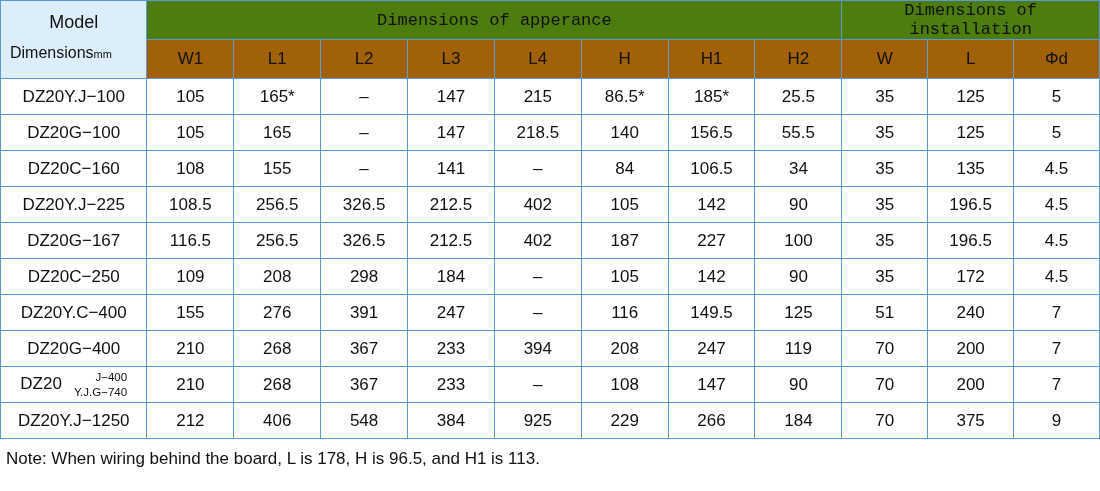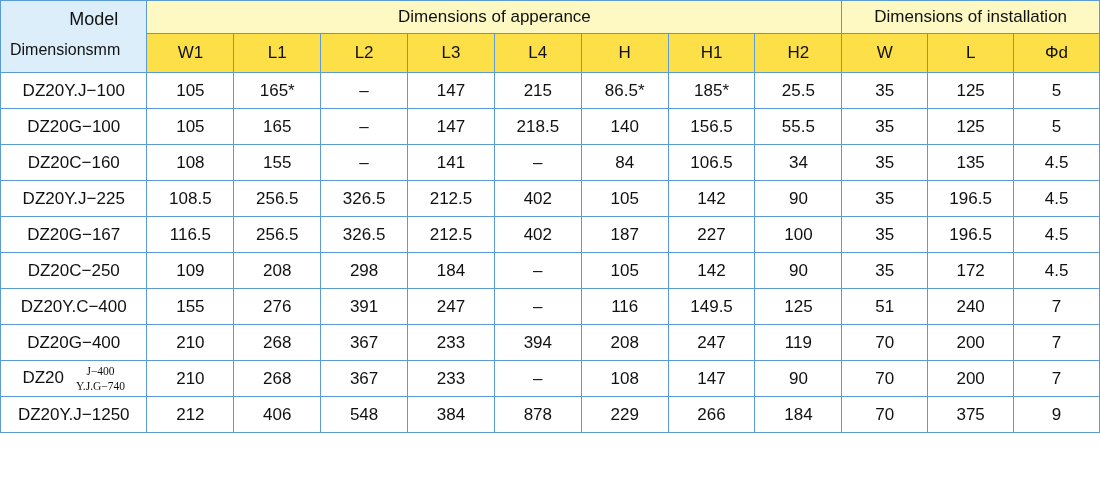--- a/index.html
+++ b/index.html
@@ -28,26 +28,27 @@
   table.dim td, table.dim th {
     border: 1px solid #5b9bd5;
     text-align: center;
     vertical-align: middle;
     font-weight: normal;
     font-size: 17px;
     color: #111;
     padding: 0;
   }
   .hdr {
-    background: #fef9c3;
+    background: #4d7c0f;
     height: 32px;
     font-size: 19px;
+    font-family: Liberation Mono, monospace;
   }
   .hdr-sub {
-    background: #fde047;
+    background: #a16207;
     height: 38px;
     font-size: 18px;
   }
   .corner {
     background: #ddeefb;
     position: relative;
     padding: 0;
     overflow: hidden;
   }
   .corner-inner {
@@ -63,53 +64,51 @@
     height: 100%;
   }
   .corner-dim {
     position: absolute;
     top: 4px;
     left: 9px;
     font-size: 16px;
     white-space: nowrap;
   }
   .corner-dim .unit {
-    font-size: 16px;
+    font-size: 11px;
   }
   .corner-model {
     position: absolute;
     bottom: 7px;
     left: 0;
     width: 100%;
     text-align: center;
     font-size: 18px;
-    margin-left: 20px;
   }
   .row td {
     height: 35px;
   }
   .model-cell {
     font-size: 17px;
     white-space: nowrap;
   }
   .model-stack {
     display: inline-block;
     position: relative;
     line-height: 1.0;
     font-size: 17px;
     vertical-align: middle;
   }
   .model-stack .frac {
     display: inline-block;
     vertical-align: middle;
     font-size: 11.5px;
     line-height: 1.25;
-    text-align: center;
+    text-align: right;
     margin-left: 12px;
-    font-family: Liberation Serif, serif;
   }
   .note {
     margin: 10px 0 0 6px;
     font-size: 17px;
     color: #111;
   }
   .nowrap { white-space: nowrap; }
 </style>
 </head>
 <body>
@@ -297,26 +296,27 @@
         <td>200</td>
         <td>7</td>
       </tr>
 
       <tr class="row">
         <td class="model-cell">DZ20Y.J−1250</td>
         <td>212</td>
         <td>406</td>
         <td>548</td>
         <td>384</td>
-        <td>878</td>
+        <td>925</td>
         <td>229</td>
         <td>266</td>
         <td>184</td>
         <td>70</td>
         <td>375</td>
         <td>9</td>
       </tr>
 
     </tbody>
   </table>
 
+  <div class="note">Note: When wiring behind the board, L is 178, H is 96.5, and H1 is 113.</div>
 
 </div>
 
 </body></html>

